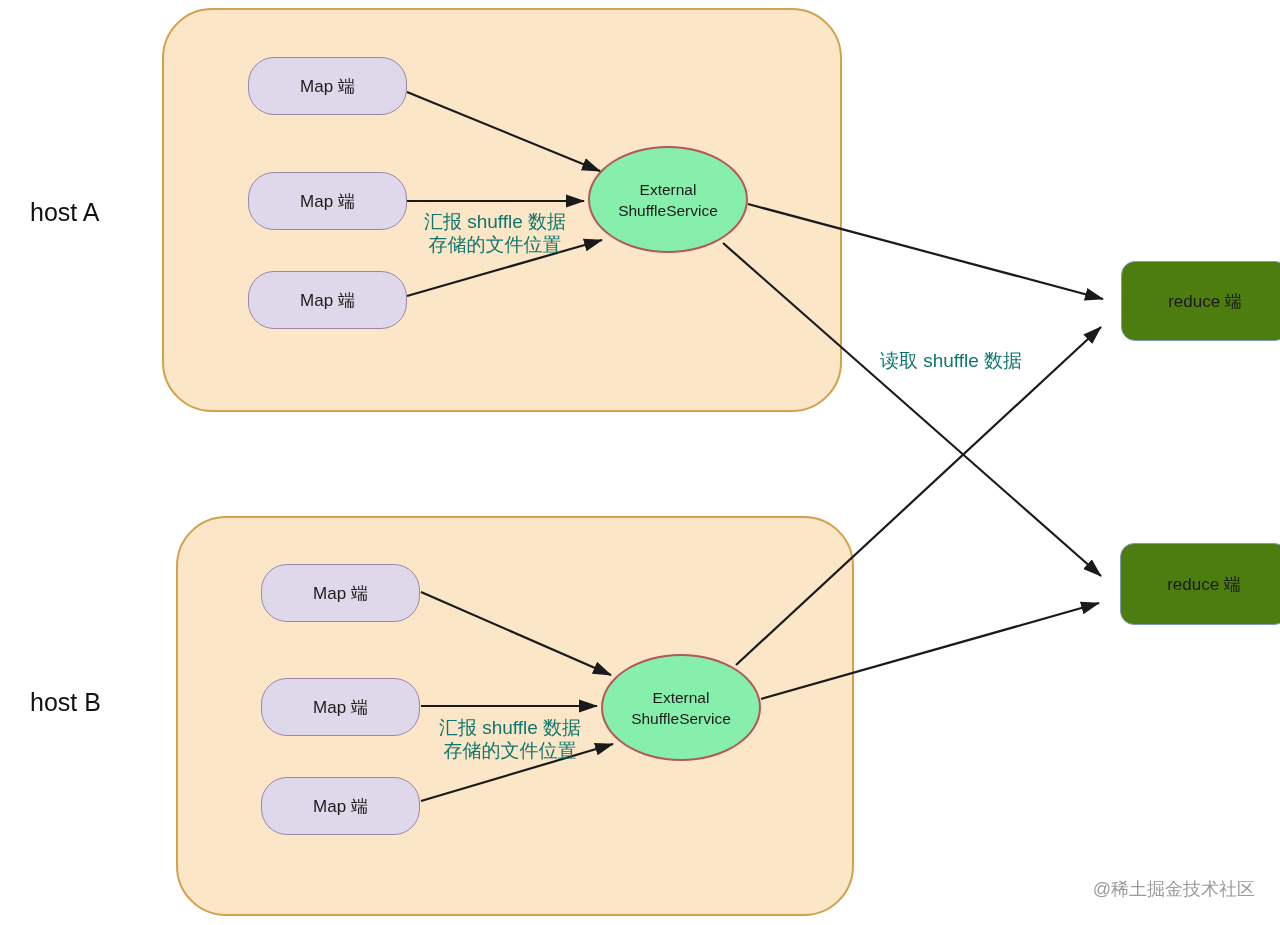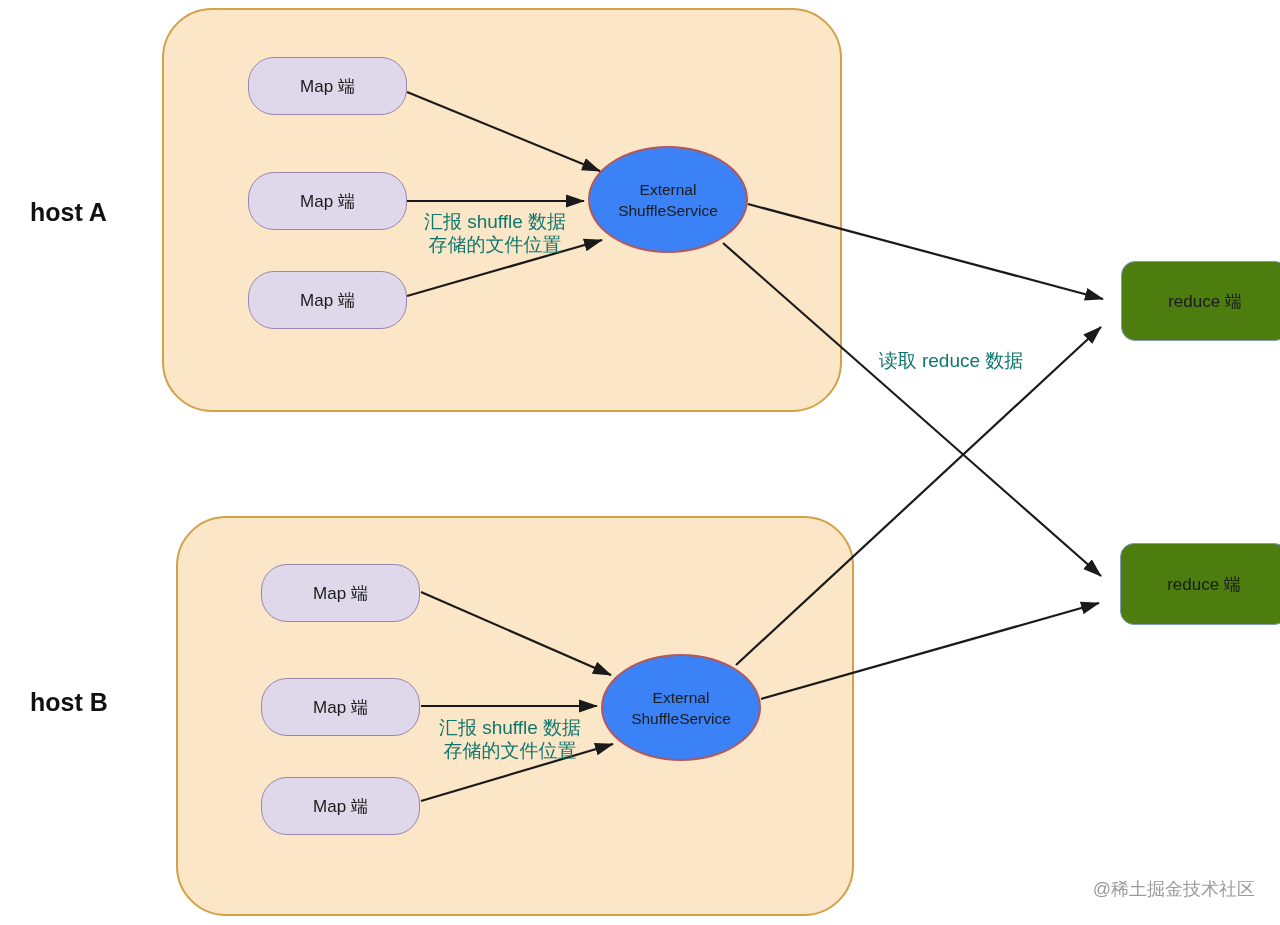--- a/index.html
+++ b/index.html
@@ -7,37 +7,37 @@
     position:relative;width:1280px;height:925px;background:#ffffff;overflow:hidden;
     font-family:"Liberation Sans","DejaVu Sans",sans-serif;color:#1b1b1b;
   }
   .host-box{
     position:absolute;background:#fbe6c7;border:2px solid #d2a14a;border-radius:50px;
     box-sizing:border-box;z-index:1;
   }
   .host-box.a{left:162px;top:8px;width:680px;height:404px;}
   .host-box.b{left:176px;top:516px;width:678px;height:400px;}
   .host-label{
-    position:absolute;font-size:25px;font-weight:bold;color:#111;z-index:4;
+    position:absolute;font-size:25px;font-weight:normal;color:#111;z-index:4;
   }
   .host-label.a{left:30px;top:198px;}
   .host-label.b{left:30px;top:688px;}
   .map-node{
     position:absolute;width:159px;height:58px;background:#ded8ea;border:1.5px solid #9b87ae;
     border-radius:26px;display:flex;align-items:center;justify-content:center;
     font-size:17px;box-sizing:border-box;z-index:2;
   }
   .map-node.a1{left:248px;top:57px;}
   .map-node.a2{left:248px;top:172px;}
   .map-node.a3{left:248px;top:271px;}
   .map-node.b1{left:261px;top:564px;}
   .map-node.b2{left:261px;top:678px;}
   .map-node.b3{left:261px;top:777px;}
   .service-node{
-    position:absolute;width:160px;height:107px;background:#3b82f6;border:2px solid #b3575c;
+    position:absolute;width:160px;height:107px;background:#86efac;border:2px solid #b3575c;
     border-radius:50%;display:flex;flex-direction:column;align-items:center;justify-content:center;
     font-size:15.5px;line-height:21px;box-sizing:border-box;z-index:2;text-align:center;
   }
   .service-node.a{left:588px;top:146px;}
   .service-node.b{left:601px;top:654px;}
   .reduce-node{
     position:absolute;width:168px;background:#4d7c0f;border:1.5px solid #8099bd;
     border-radius:14px;display:flex;align-items:center;justify-content:center;
     font-size:17px;box-sizing:border-box;z-index:2;margin-left:13px;
   }
@@ -104,21 +104,21 @@
   </div>
 
   <div class="note report-a">
     <div>汇报 shuffle 数据</div>
     <div>存储的文件位置</div>
   </div>
   <div class="note report-b">
     <div>汇报 shuffle 数据</div>
     <div>存储的文件位置</div>
   </div>
-  <div class="note read">读取 reduce 数据</div>
+  <div class="note read">读取 shuffle 数据</div>
 
   <div class="watermark">@稀土掘金技术社区</div>
 
   <svg class="arrows" width="1280" height="925" viewBox="0 0 1280 925">
     <defs>
       <marker id="ah" markerUnits="userSpaceOnUse" markerWidth="20" markerHeight="16" refX="18" refY="8" orient="auto">
         <polygon points="0,1.5 19,8 0,14.5" fill="#1a1a1a"></polygon>
       </marker>
     </defs>
     <line x1="407" y1="92" x2="600" y2="171" marker-end="url(#ah)"></line>

